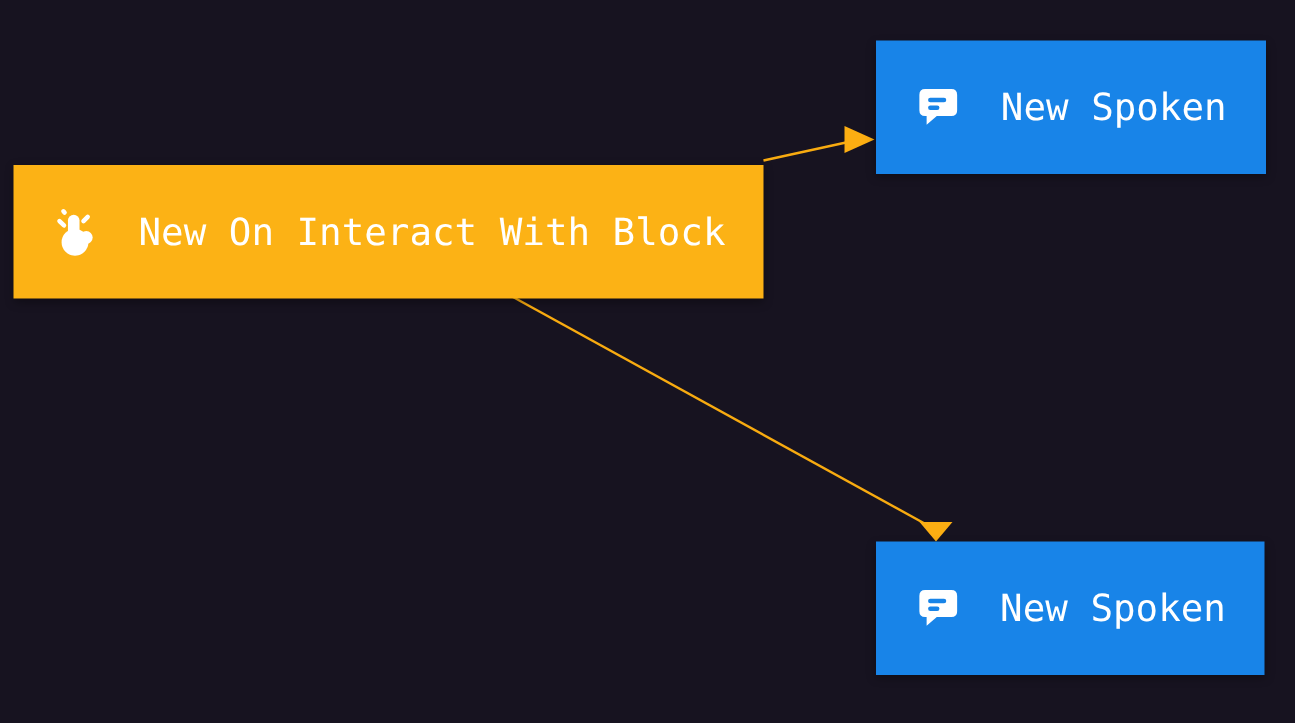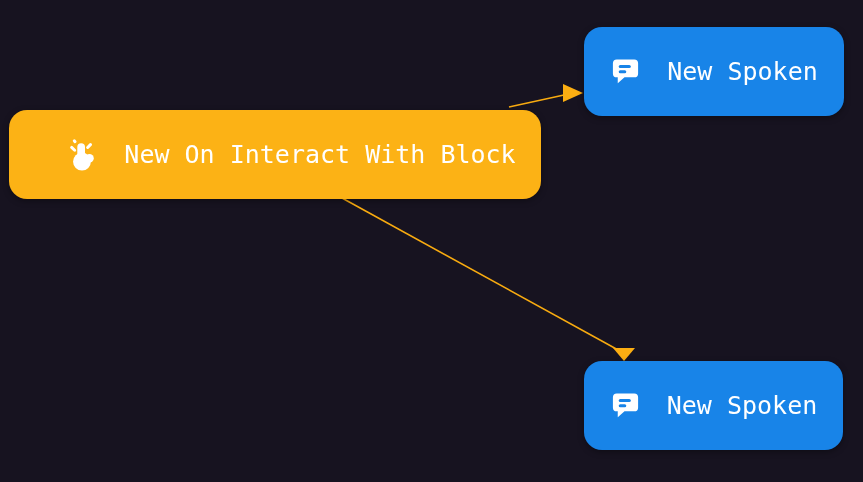--- a/index.html
+++ b/index.html
@@ -25,39 +25,38 @@
     left: 0; top: 0;
     z-index: 1;
   }
   .node {
     position: absolute;
     z-index: 2;
     display: flex;
     align-items: center;
     justify-content: center;
     gap: 26px;
-    border-radius: 18px;
+    border-radius: 0;
     color: #ffffff;
     font-size: 25px;
     font-weight: 500;
     letter-spacing: 0;
     box-shadow: 0 2px 6px rgba(0,0,0,0.35);
     cursor: grab;
     user-select: none;
     white-space: nowrap;
   }
   .node .icon {
     display: flex;
     align-items: center;
   }
   .node-event {
     left: 9px;  top: 110px;
     width: 500px; height: 89px;
     background: #fcb215;
-    padding-left: 32px;
   }
   .node-spoken-top {
     left: 584px; top: 27px;
     width: 260px; height: 89px;
     background: #1884e8;
   }
   .node-spoken-bottom {
     left: 584px; top: 361px;
     width: 259px; height: 89px;
     background: #1884e8;

